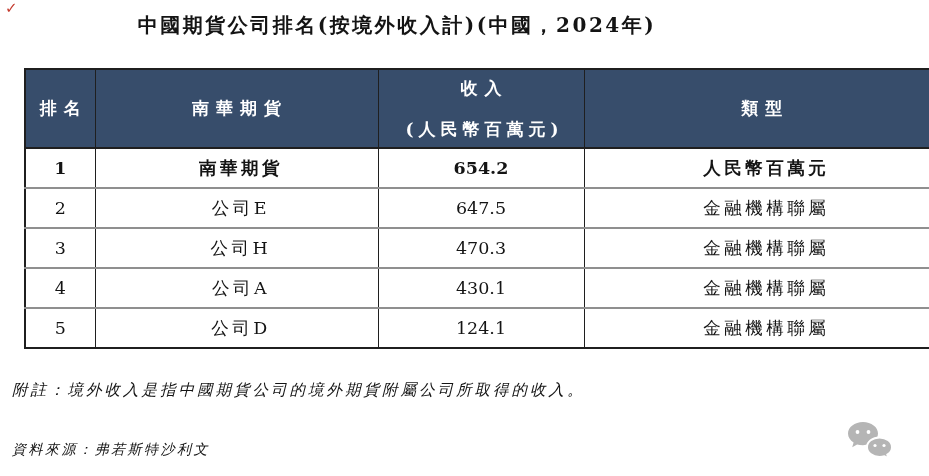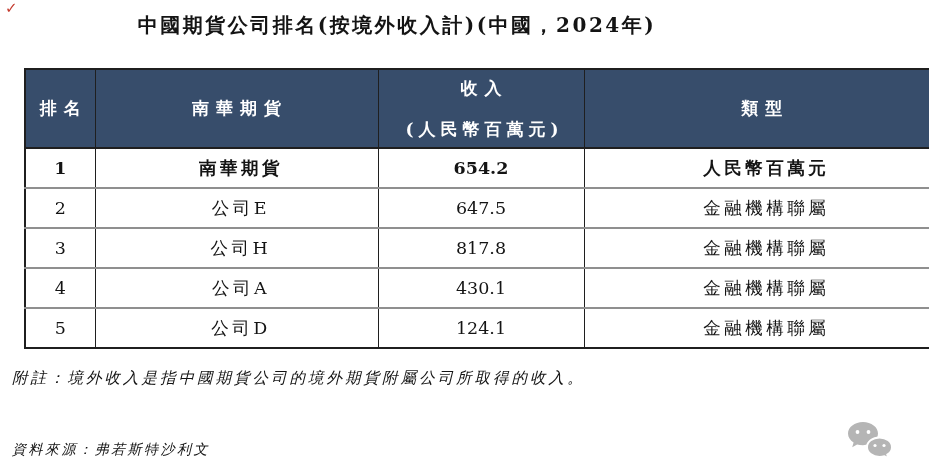--- a/index.html
+++ b/index.html
@@ -50,21 +50,21 @@
     border-right:1px solid var(--border-dark);
     border-top:2px solid var(--row-separator);
     border-bottom:2px solid var(--row-separator);
     padding:0;
   }
   tbody tr:first-child td{border-top:2px solid var(--border-dark);}
   tbody tr:last-child td{border-bottom:2px solid var(--border-dark);}
   tbody td.cell-type, tbody td.cell-company{letter-spacing:3.5px;padding-left:9px;margin-left:8px;}
   tbody tr.highlight td{font-weight:bold;}
   .note{
-    position:absolute;left:12px;top:368px;font-size:15.5px;font-style:italic;
+    position:absolute;left:12px;top:380px;font-size:15.5px;font-style:italic;
     letter-spacing:3px;
   }
   .source{
     position:absolute;left:12px;top:441px;font-size:14px;font-style:italic;
     letter-spacing:2.5px;
   }
   .watermark{
     position:absolute;right:22px;top:420px;display:flex;align-items:center;
     color:var(--watermark);
     font-family:"DejaVu Sans","Liberation Sans",sans-serif;
@@ -106,21 +106,21 @@
       </tr>
       <tr>
         <td class="cell-rank">2</td>
         <td class="cell-company">公司E</td>
         <td class="cell-revenue">647.5</td>
         <td class="cell-type">金融機構聯屬</td>
       </tr>
       <tr>
         <td class="cell-rank">3</td>
         <td class="cell-company">公司H</td>
-        <td class="cell-revenue">817.8</td>
+        <td class="cell-revenue">470.3</td>
         <td class="cell-type">金融機構聯屬</td>
       </tr>
       <tr>
         <td class="cell-rank">4</td>
         <td class="cell-company">公司A</td>
         <td class="cell-revenue">430.1</td>
         <td class="cell-type">金融機構聯屬</td>
       </tr>
       <tr>
         <td class="cell-rank">5</td>

